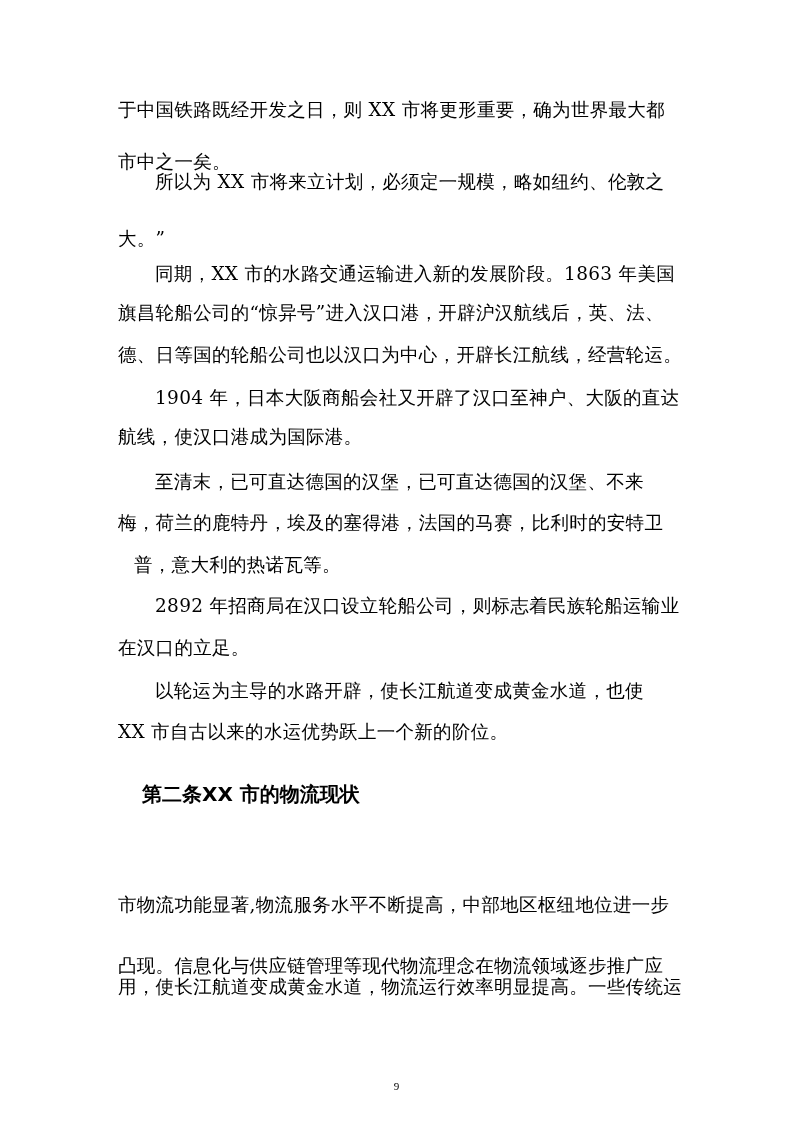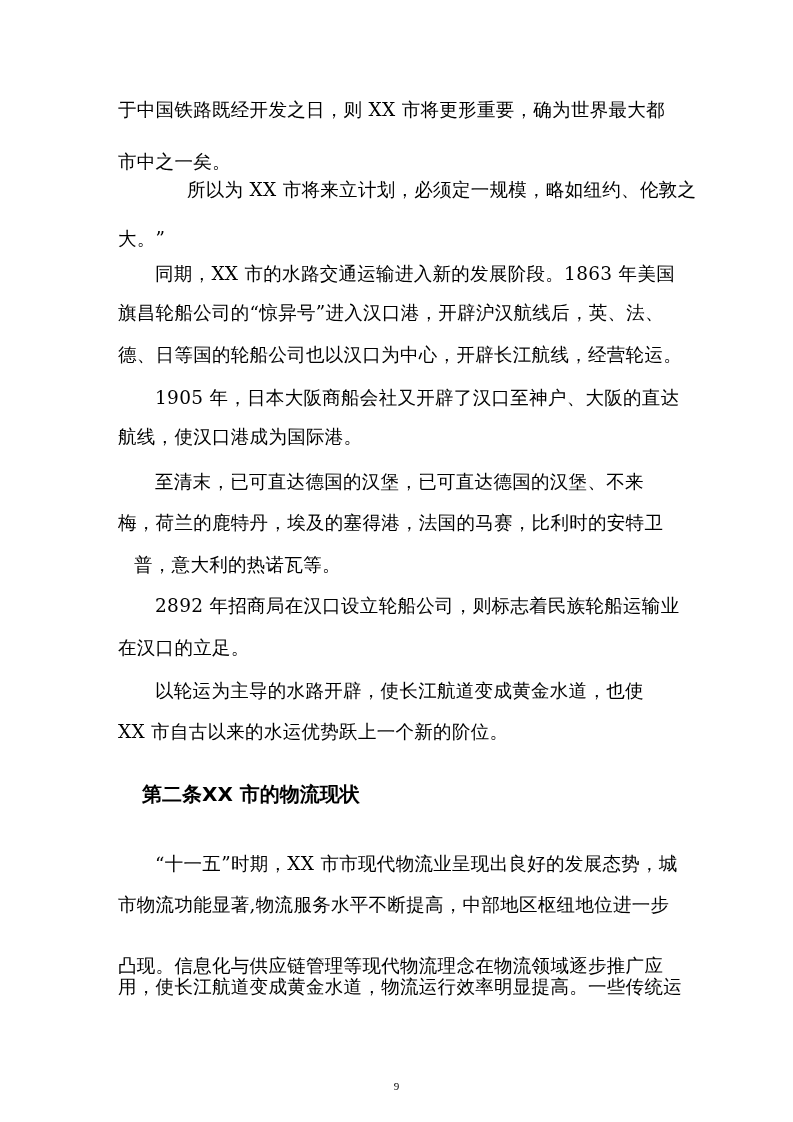--- a/index.html
+++ b/index.html
@@ -50,41 +50,40 @@
     }
   </style>
 </head>
 <body>
 
 <div class="page">
 
   <div class="line" style="top:98px;">于中国铁路既经开发之日，则 XX 市将更形重要，确为世界最大都</div>
   <div class="line" style="top:150px;">市中之一矣。</div>
 
-  <div class="line indent" style="top:178px;margin-left:32px;">所以为 XX 市将来立计划，必须定一规模，略如纽约、伦敦之</div>
+  <div class="line indent" style="top:170px;">所以为 XX 市将来立计划，必须定一规模，略如纽约、伦敦之</div>
   <div class="line" style="top:227px;">大。”</div>
 
   <div class="line indent" style="top:262px;">同期，XX 市的水路交通运输进入新的发展阶段。1863 年美国</div>
   <div class="line" style="top:301px;">旗昌轮船公司的“惊异号”进入汉口港，开辟沪汉航线后，英、法、</div>
   <div class="line" style="top:343px;">德、日等国的轮船公司也以汉口为中心，开辟长江航线，经营轮运。</div>
 
-  <div class="line indent" style="top:386px;">1905 年，日本大阪商船会社又开辟了汉口至神户、大阪的直达</div>
+  <div class="line indent" style="top:386px;">1904 年，日本大阪商船会社又开辟了汉口至神户、大阪的直达</div>
   <div class="line" style="top:425px;">航线，使汉口港成为国际港。</div>
 
   <div class="line indent" style="top:470px;">至清末，已可直达德国的汉堡，已可直达德国的汉堡、不来</div>
   <div class="line" style="top:511px;">梅，荷兰的鹿特丹，埃及的塞得港，法国的马赛，比利时的安特卫</div>
   <div class="line" style="top:553px;margin-left:16px;">普，意大利的热诺瓦等。</div>
 
   <div class="line indent" style="top:594px;">2892 年招商局在汉口设立轮船公司，则标志着民族轮船运输业</div>
   <div class="line" style="top:636px;">在汉口的立足。</div>
 
   <div class="line indent" style="top:679px;">以轮运为主导的水路开辟，使长江航道变成黄金水道，也使</div>
   <div class="line" style="top:720px;">XX 市自古以来的水运优势跃上一个新的阶位。</div>
 
   <div class="heading" style="top:781px;">第二条XX 市的物流现状</div>
 
-  <div class="line indent" style="top:852px;">“十一五”时期，XX 市市现代物流业呈现出良好的发展态势，城</div>
   <div class="line" style="top:893px;">市物流功能显著,物流服务水平不断提高，中部地区枢纽地位进一步</div>
   <div class="line" style="top:934px;margin-top:20px;">凸现。信息化与供应链管理等现代物流理念在物流领域逐步推广应</div>
   <div class="line" style="top:975px;">用，使长江航道变成黄金水道，物流运行效率明显提高。一些传统运</div>
 
   <div class="page-number">9</div>
 </div>
 
 </body></html>

